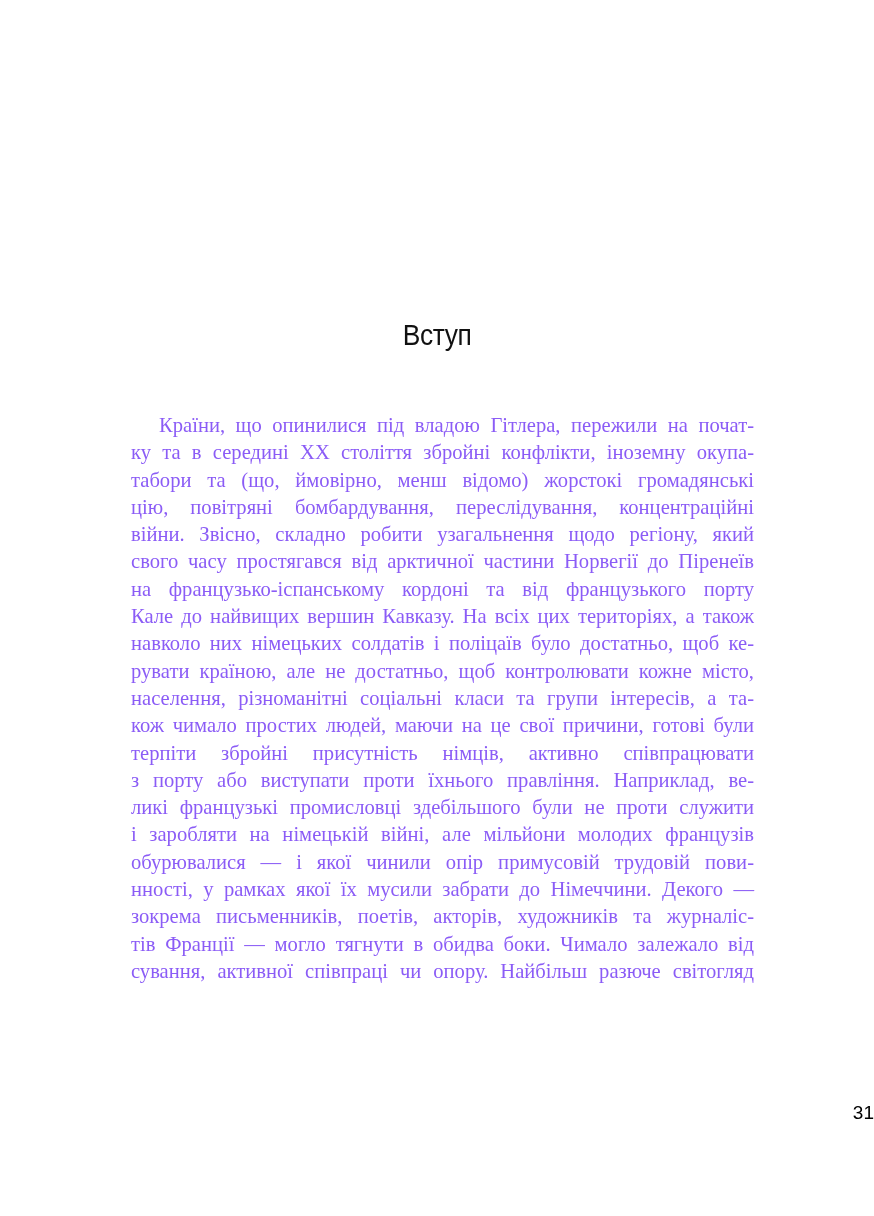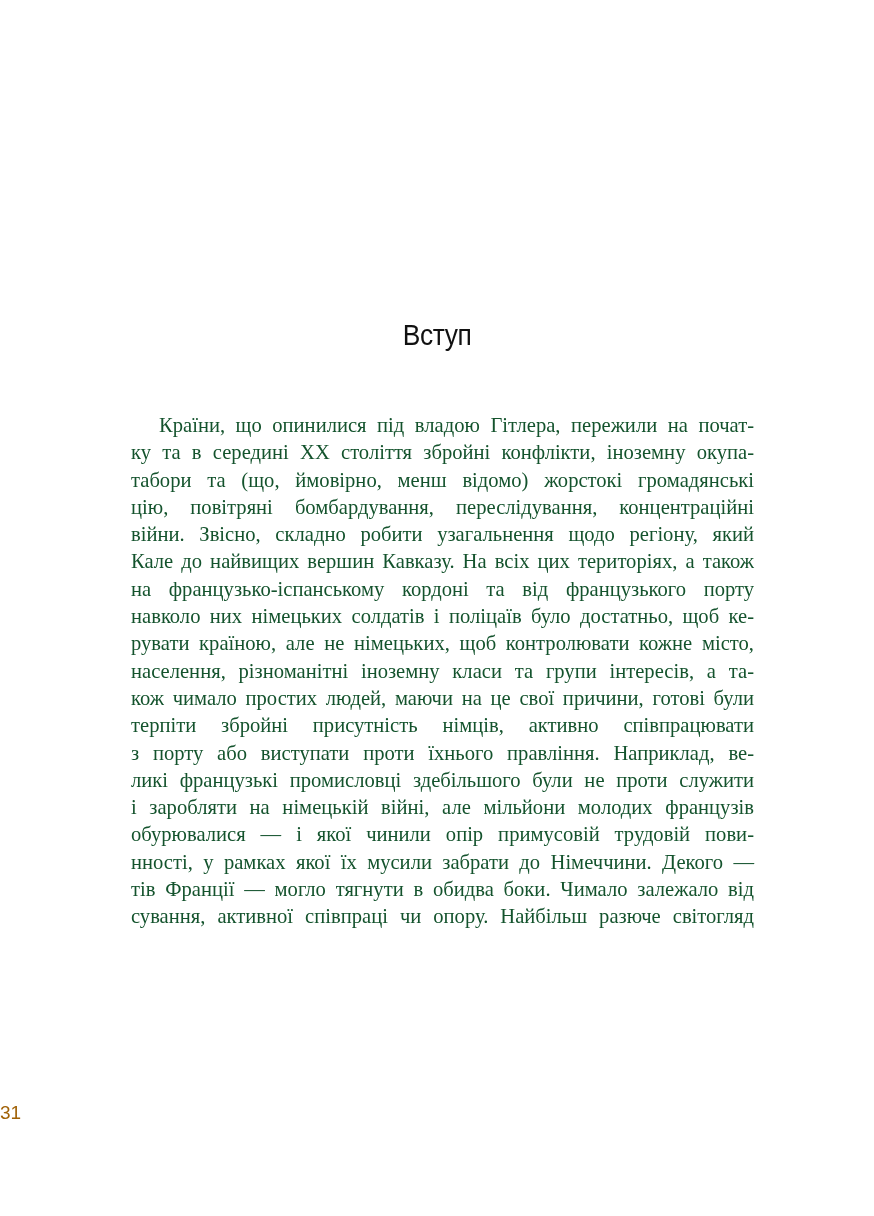--- a/index.html
+++ b/index.html
@@ -36,70 +36,72 @@
       font-weight: normal;
     }
     .body-text {
       position: absolute;
       top: 404px;
       left: 131px;
       width: 623px;
       font-family: "Liberation Serif", serif;
       font-size: 20.6px;
       line-height: 27.3px;
-      color: #14532d;
+      color: #8b5cf6;
     }
     .line {
       display: block;
       white-space: nowrap;
       text-align: justify;
       text-align-last: justify;
       height: 27.3px;
     }
     .line.indent {
       padding-left: 28px;
     }
     .line.last {
       text-align-last: justify;
     }
     .page-number {
       position: absolute;
       top: 1094px;
       left: 0;
       width: 874px;
-      text-align: left;
+      text-align: right;
       font-family: "Liberation Sans", sans-serif;
       font-size: 19px;
-      color: #a16207;
+      color: #000000;
     }
   </style>
 </head>
 <body>
 
 <div class="page">
 
   <h1 class="chapter-title">Вступ</h1>
 
   <div class="body-text">
     <span class="line indent">Країни, що опинилися під владою Гітлера, пережили на почат-</span>
     <span class="line">ку та в середині XX століття збройні конфлікти, іноземну окупа-</span>
     <span class="line">табори та (що, ймовірно, менш відомо) жорстокі громадянські</span>
     <span class="line">цію, повітряні бомбардування, переслідування, концентраційні</span>
     <span class="line">війни. Звісно, складно робити узагальнення щодо регіону, який</span>
+    <span class="line">свого часу простягався від арктичної частини Норвегії до Піренеїв</span>
+    <span class="line">на французько-іспанському кордоні та від французького порту</span>
     <span class="line">Кале до найвищих вершин Кавказу. На всіх цих територіях, а також</span>
-    <span class="line">на французько-іспанському кордоні та від французького порту</span>
     <span class="line">навколо них німецьких солдатів і поліцаїв було достатньо, щоб ке-</span>
-    <span class="line">рувати країною, але не німецьких, щоб контролювати кожне місто,</span>
-    <span class="line">населення, різноманітні іноземну класи та групи інтересів, а та-</span>
+    <span class="line">рувати країною, але не достатньо, щоб контролювати кожне місто,</span>
+    <span class="line">населення, різноманітні соціальні класи та групи інтересів, а та-</span>
     <span class="line">кож чимало простих людей, маючи на це свої причини, готові були</span>
     <span class="line">терпіти збройні присутність німців, активно співпрацювати</span>
     <span class="line">з порту або виступати проти їхнього правління. Наприклад, ве-</span>
     <span class="line">ликі французькі промисловці здебільшого були не проти служити</span>
     <span class="line">і заробляти на німецькій війні, але мільйони молодих французів</span>
     <span class="line">обурювалися — і якої чинили опір примусовій трудовій пови-</span>
     <span class="line">нності, у рамках якої їх мусили забрати до Німеччини. Декого —</span>
+    <span class="line">зокрема письменників, поетів, акторів, художників та журналіс-</span>
     <span class="line">тів Франції — могло тягнути в обидва боки. Чимало залежало від</span>
     <span class="line">сування, активної співпраці чи опору. Найбільш разюче світогляд</span>
   </div>
 
   <div class="page-number">31</div>
 
 </div>
 
 </body></html>

